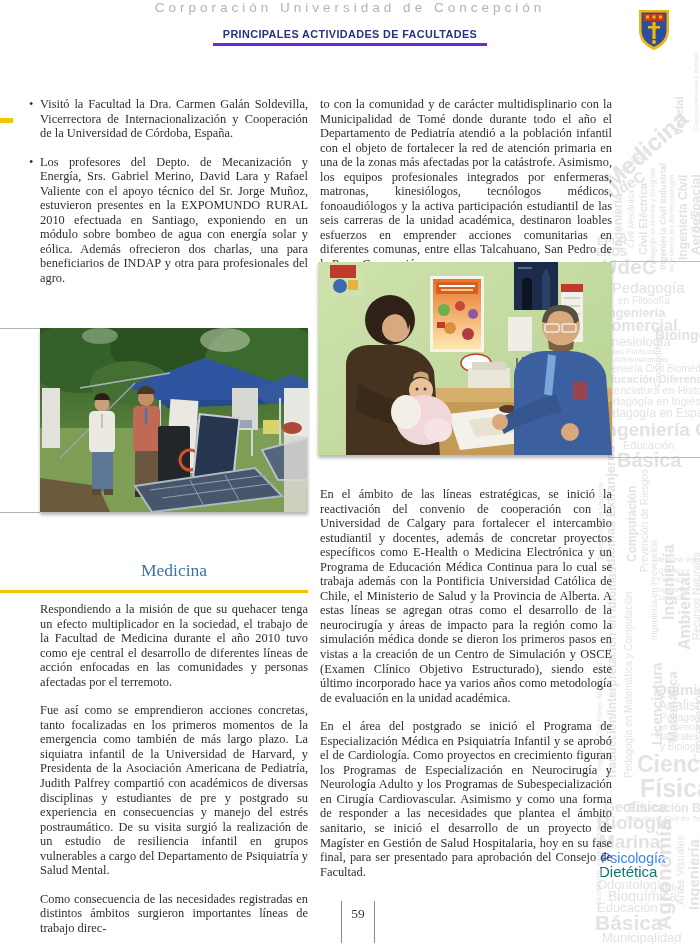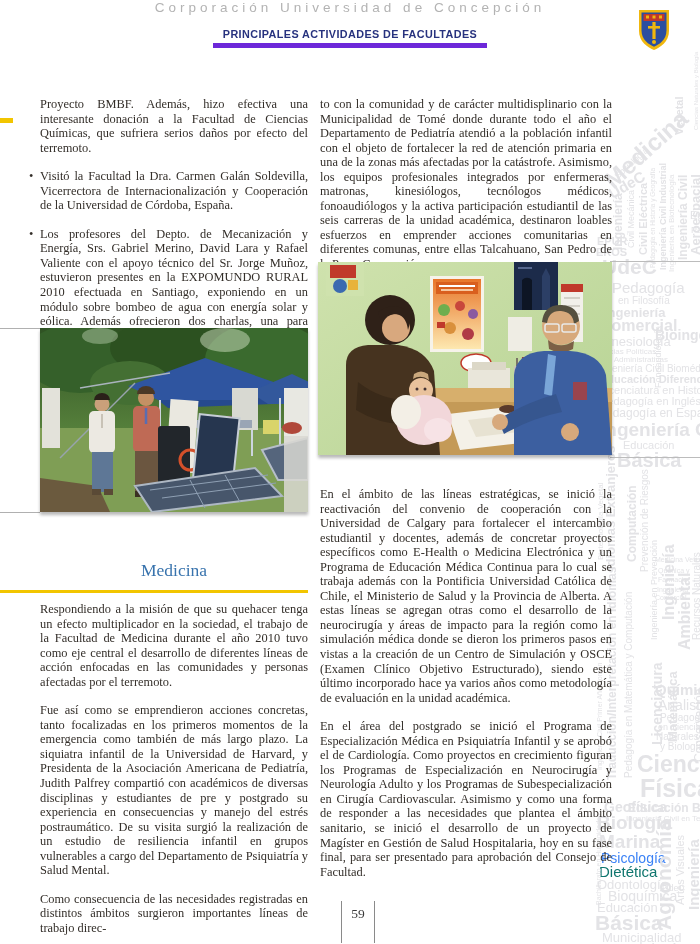--- a/index.html
+++ b/index.html
@@ -9,21 +9,21 @@
   .cloud{position:absolute;inset:0;z-index:0;}
   .cw{position:absolute;transform-origin:0 0;white-space:nowrap;color:#e3e3e6;
       font-family:"Liberation Sans",sans-serif;line-height:1;}
   
   .hdr{position:absolute;left:0;top:0;width:700px;z-index:3;text-align:center;}
   .hdr-title{font-family:"Liberation Sans",sans-serif;font-size:13.5px;
              color:#b3b3b3;letter-spacing:4px;font-weight:400;}
   .banner-wrap{margin-top:9px;}
   .banner{display:inline-block;font-family:"Liberation Sans",sans-serif;font-weight:700;
           font-size:10.8px;color:var(--navy,#27327e);letter-spacing:.4px;
-          padding:0 10px 3px 10px;border-bottom:5px solid #6d28d9;}
+          padding:0 10px 3px 10px;border-bottom:3px solid #6d28d9;}
   .logo{position:absolute;right:30px;top:9px;}
   
   .yellow-dash{position:absolute;left:0;top:118px;width:13px;height:5px;
                background:var(--accent,#f2c500);z-index:3;}
   .yellow-rule{position:absolute;left:0;top:590px;width:308px;height:3px;
                background:var(--accent,#f2c500);z-index:2;}
   
   .col{position:absolute;z-index:1;font-size:12.4px;line-height:14.55px;text-align:justify;}
   .col p{margin:0 0 14px 0;}
   .lcol-top{left:40px;top:97px;width:268px;}
@@ -152,21 +152,20 @@
     <rect x="14.5" y="6.5" width="3" height="3" fill="#f0b70d"></rect>
     <rect x="21" y="6.5" width="3" height="3" fill="#f0b70d"></rect>
     <rect x="14.4" y="13" width="3.2" height="17" fill="#f0b70d"></rect>
     <rect x="10" y="17" width="12" height="2.6" fill="#f0b70d"></rect>
     <circle cx="16" cy="33" r="2" fill="#f0b70d"></circle>
   </svg>
 
   <div class="yellow-dash"></div>
 
   <div class="col lcol-top">
-    <p>Proyecto BMBF. Además, hizo efectiva una interesante donación a la Facultad de Ciencias Químicas, que sufriera serios daños por efecto del terremoto.</p>
     <p class="bullet">Visitó la Facultad la Dra. Carmen Galán Soldevilla, Vicerrectora de Internacionalización y Cooperación de la Universidad de Córdoba, España.</p>
     <p class="bullet">Los profesores del Depto. de Mecanización y Energía, Srs. Gabriel Merino, David Lara y Rafael Valiente con el apoyo técnico del Sr. Jorge Muñoz, estuvieron presentes en la EXPOMUNDO RURAL 2010 efectuada en Santiago, exponiendo en un módulo sobre bombeo de agua con energía solar y eólica. Además ofrecieron dos charlas, una para beneficiarios de INDAP y otra para profesionales del agro.</p>
   </div>
 
   <div class="col rcol-top">
     <p>to con la comunidad y de carácter multidisplinario con la Municipalidad de Tomé donde durante todo el año el Departamento de Pediatría atendió a la población infantil con el objeto de fortalecer la red de atención primaria en una de la zonas más afectadas por la catástrofe. Asimismo, los equipos profesionales integrados por enfermeras, matronas, kinesiólogos, tecnólogos médicos, fonoaudiólogos y la activa participación estudiantil de las seis carreras de la unidad académica, destinaron loables esfuerzos en emprender acciones comunitarias en diferentes comunas, entre ellas Talcahuano, San Pedro de la Paz y Concepción.</p>
   </div>
 
   <div class="mat-left"></div>
   <svg class="photo photo1" width="268" height="184" viewBox="0 0 268 184">

